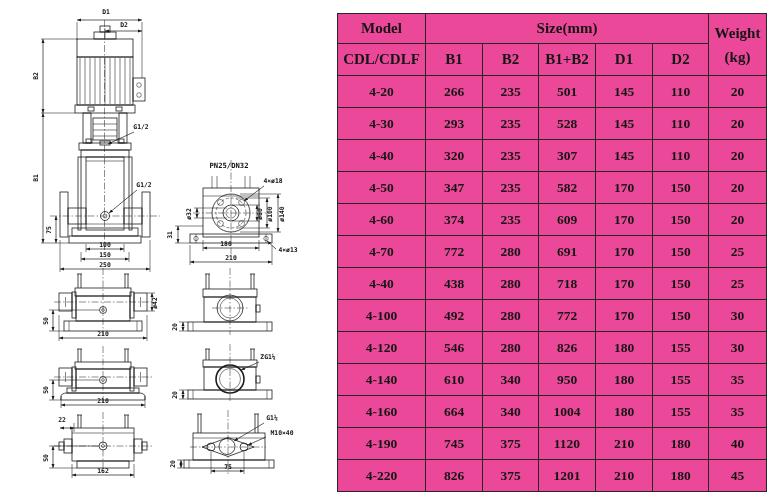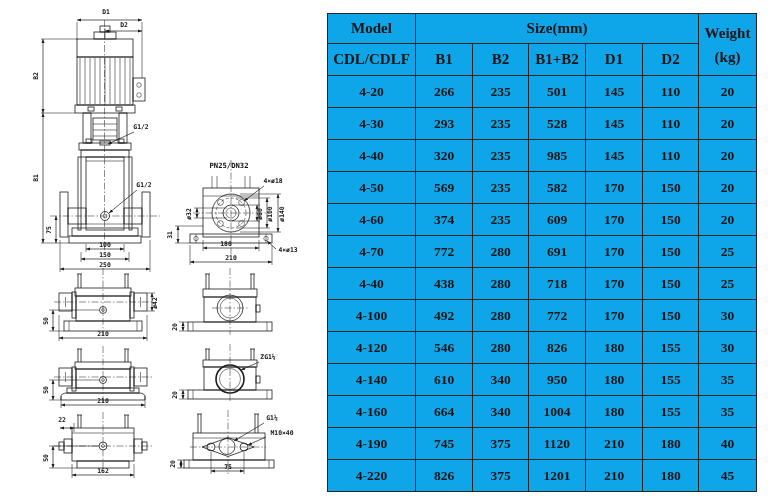--- a/index.html
+++ b/index.html
@@ -11,22 +11,22 @@
   .thin{stroke:#1c1c1c;stroke-width:.55;fill:none;}
   .bold{stroke:#1c1c1c;stroke-width:1.6;fill:none;}
   .cl{stroke:#1c1c1c;stroke-width:.5;fill:none;stroke-dasharray:7 2 1.5 2;}
   .dsh{stroke:#1c1c1c;stroke-width:.55;fill:none;stroke-dasharray:3 2;}
   .dim{stroke:#1c1c1c;stroke-width:.7;fill:none;
        marker-start:url(#arw);marker-end:url(#arw);}
   .ldr{stroke:#1c1c1c;stroke-width:.7;fill:none;marker-end:url(#arw);}
   .t{font:bold 6.4px "DejaVu Sans Mono",monospace;fill:#111;text-anchor:middle;}
   .tb{font:bold 7.2px "DejaVu Sans Mono",monospace;fill:#111;text-anchor:middle;}
   
-  .spec-table{position:absolute;left:327px;top:13px;width:429px;height:477px;
-              border-collapse:collapse;table-layout:fixed;background:#0ea5e9;}
+  .spec-table{position:absolute;left:337px;top:13px;width:429px;height:477px;
+              border-collapse:collapse;table-layout:fixed;background:#ec4899;}
   .spec-table td{border:1.4px solid #262626;text-align:center;vertical-align:middle;
                  padding:0;font-weight:bold;font-size:13.5px;color:#151515;}
   .spec-table td.hd{font-size:15px;}
   .spec-table tr.r1{height:30px;}
   .spec-table tr.r2{height:32px;}
   .spec-table tr.dr{height:32px;margin-top:38px;}
   .wcell div{line-height:1.6;}
 </style>
 </head>
 <body>
@@ -419,28 +419,28 @@
       <td>235</td>
       <td>528</td>
       <td>145</td>
       <td>110</td>
       <td>20</td>
     </tr>
     <tr class="dr">
       <td>4-40</td>
       <td>320</td>
       <td>235</td>
-      <td>985</td>
+      <td>307</td>
       <td>145</td>
       <td>110</td>
       <td>20</td>
     </tr>
     <tr class="dr">
       <td>4-50</td>
-      <td>569</td>
+      <td>347</td>
       <td>235</td>
       <td>582</td>
       <td>170</td>
       <td>150</td>
       <td>20</td>
     </tr>
     <tr class="dr">
       <td>4-60</td>
       <td>374</td>
       <td>235</td>

